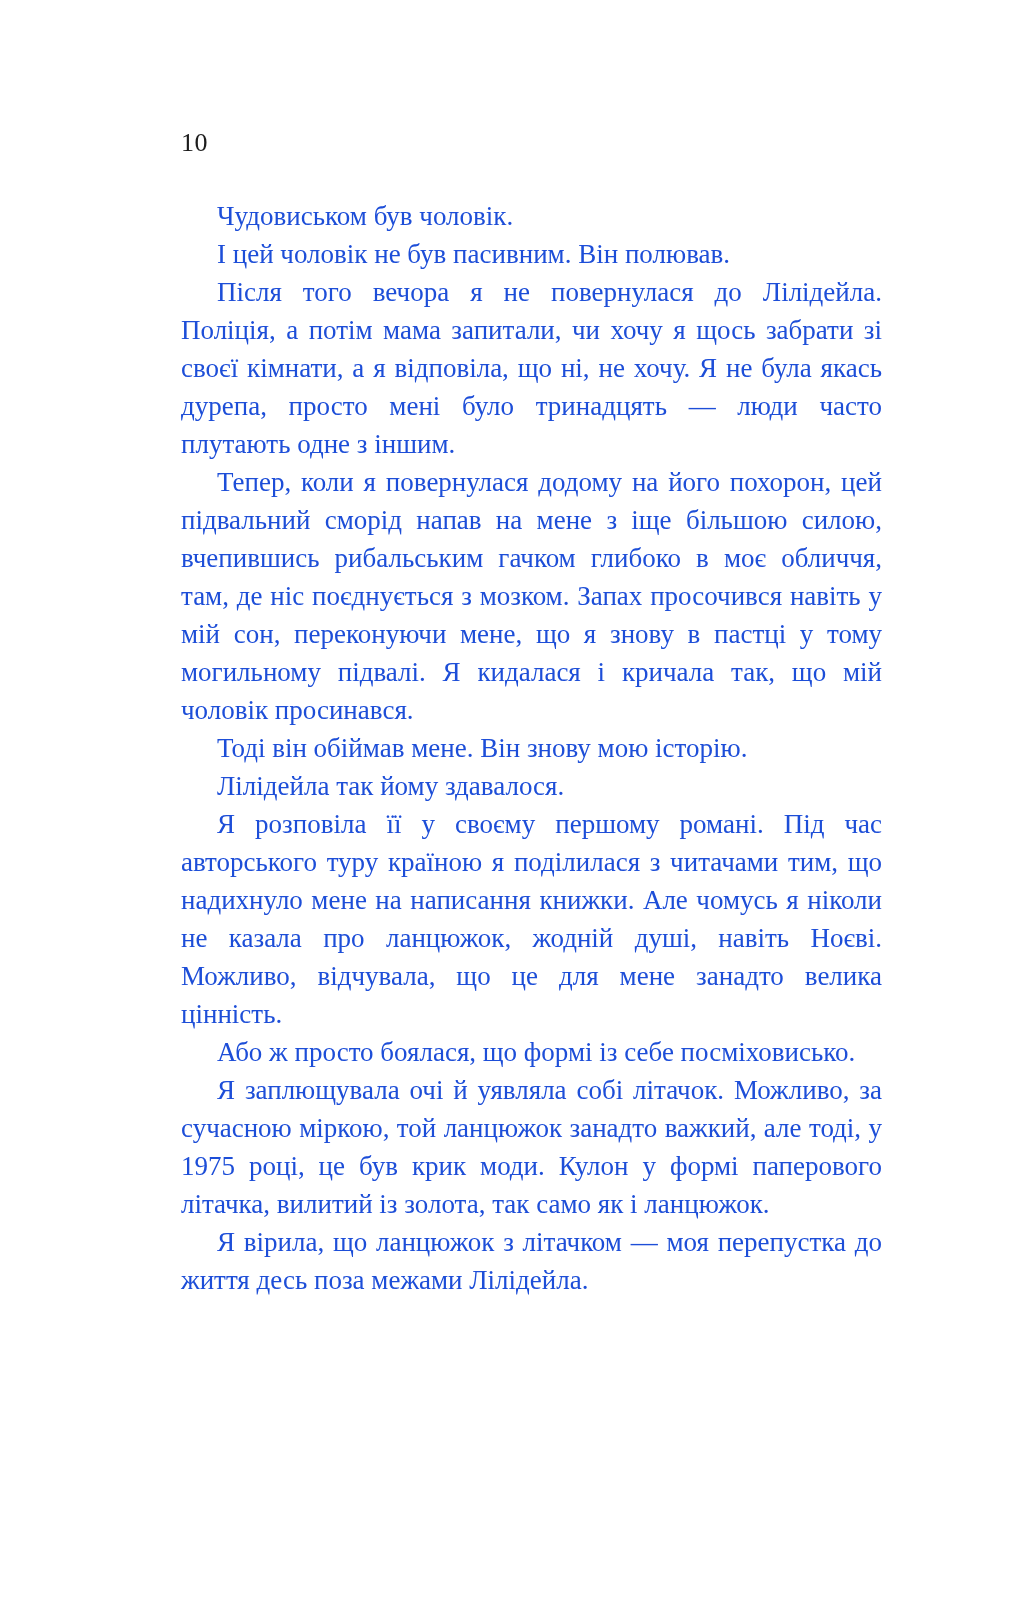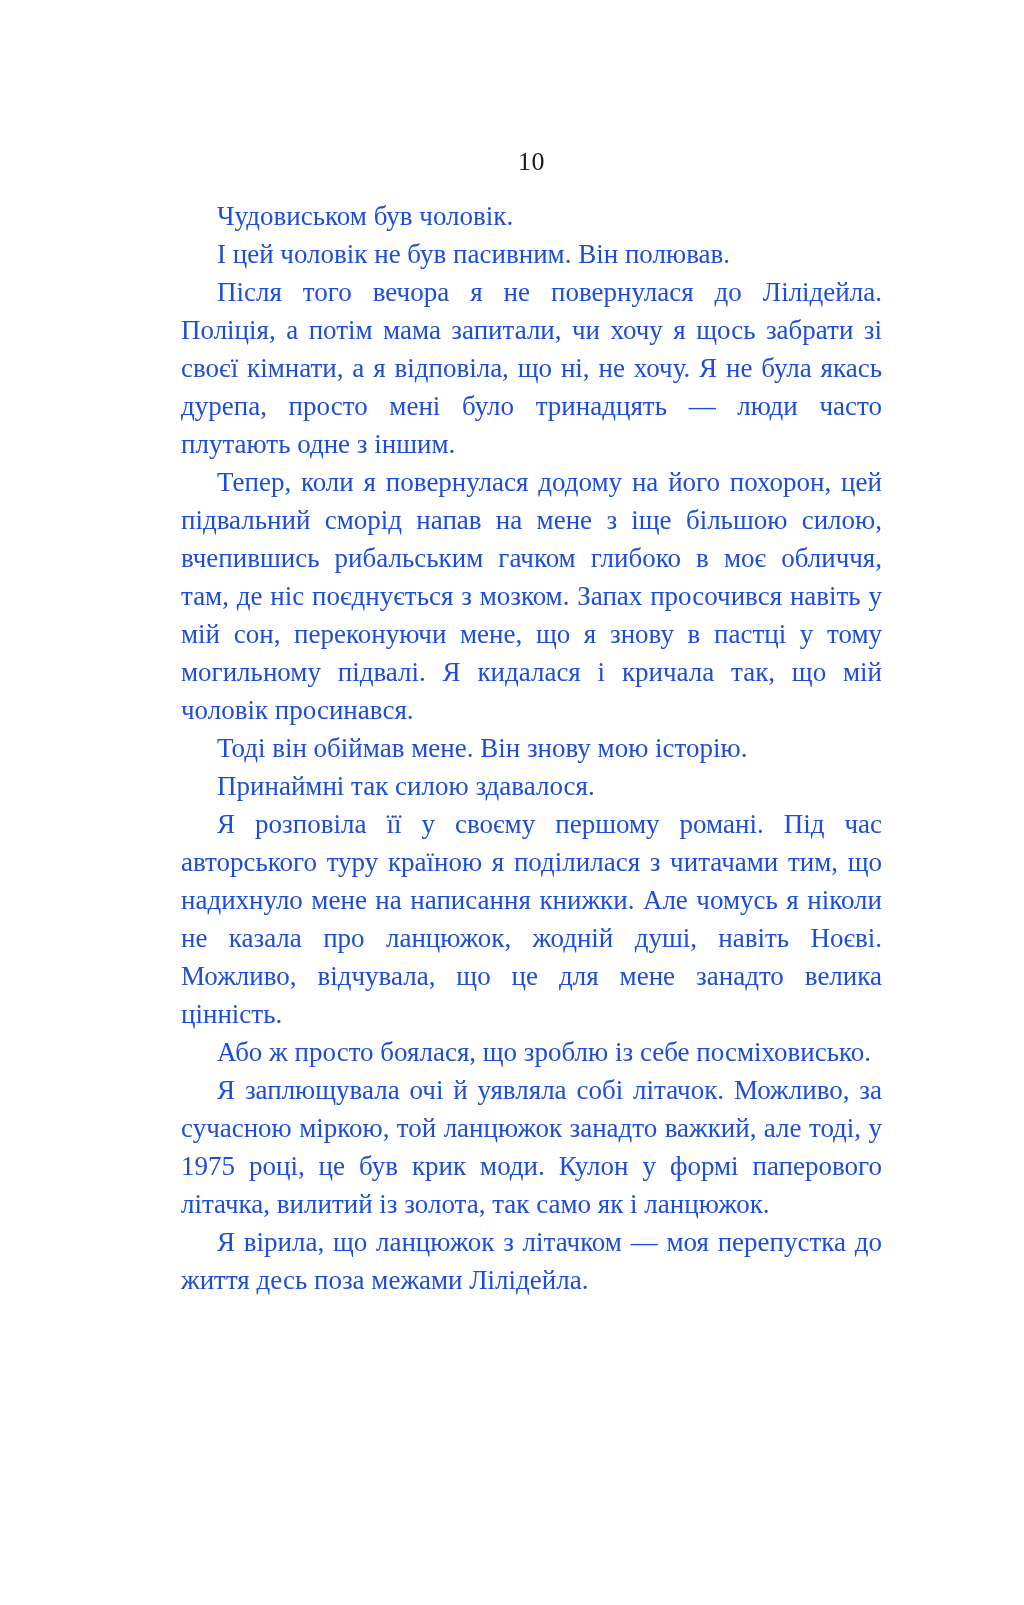--- a/index.html
+++ b/index.html
@@ -14,27 +14,26 @@
     background: #ffffff;
     color: #1c1c1c;
     font-family: "Liberation Serif", "DejaVu Serif", serif;
     overflow: hidden;
   }
   .page-number {
     position: absolute;
     top: 128px;
     left: 181px;
     width: 701px;
-    text-align: center;
+    text-align: left;
     font-size: 26px;
     line-height: 30px;
     font-weight: 400;
     color: #1c1c1c;
     letter-spacing: 0.5px;
-    margin-top: 19px;
   }
   .text-block {
     position: absolute;
     top: 197px;
     left: 181px;
     width: 701px;
     font-size: 27px;
     line-height: 38px;
     text-align: justify;
     color: #1d4ed8;
@@ -50,19 +49,19 @@
 <body>
 
 <div class="book-page">
   <div class="page-number">10</div>
   <div class="text-block">
       <p lang="uk">Чудовиськом був чоловік.</p>
       <p lang="uk">І цей чоловік не був пасивним. Він полював.</p>
       <p lang="uk">Після того вечора я не повернулася до Лілідейла. Поліція, а потім мама запитали, чи хочу я щось забрати зі своєї кімнати, а я відповіла, що ні, не хочу. Я не була якась дурепа, просто мені було тринадцять — люди часто плутають одне з іншим.</p>
       <p lang="uk">Тепер, коли я повернулася додому на його похорон, цей підвальний сморід напав на мене з іще більшою силою, вчепившись рибальським гачком глибоко в моє обличчя, там, де ніс поєднується з мозком. Запах просочився навіть у мій сон, переконуючи мене, що я знову в пастці у тому могильному підвалі. Я кидалася і кричала так, що мій чоловік просинався.</p>
       <p lang="uk">Тоді він обіймав мене. Він знову мою історію.</p>
-      <p lang="uk">Принаймні так силою здавалося.</p>
+      <p lang="uk">Лілідейла так йому здавалося.</p>
       <p lang="uk">Я розповіла її у своєму першому романі. Під час авторського туру країною я поділилася з читачами тим, що надихнуло мене на написання книжки. Але чомусь я ніколи не казала про ланцюжок, жодній душі, навіть Ноєві. Можливо, відчувала, що це для мене занадто велика цінність.</p>
-      <p lang="uk">Або ж просто боялася, що зроблю із себе посміховисько.</p>
+      <p lang="uk">Або ж просто боялася, що формі із себе посміховисько.</p>
       <p lang="uk">Я заплющувала очі й уявляла собі літачок. Можливо, за сучасною міркою, той ланцюжок занадто важкий, але тоді, у 1975 році, це був крик моди. Кулон у формі паперового літачка, вилитий із золота, так само як і ланцюжок.</p>
       <p lang="uk">Я вірила, що ланцюжок з літачком — моя перепустка до життя десь поза межами Лілідейла.</p>
     </div>
 </div>
 
 </body></html>

